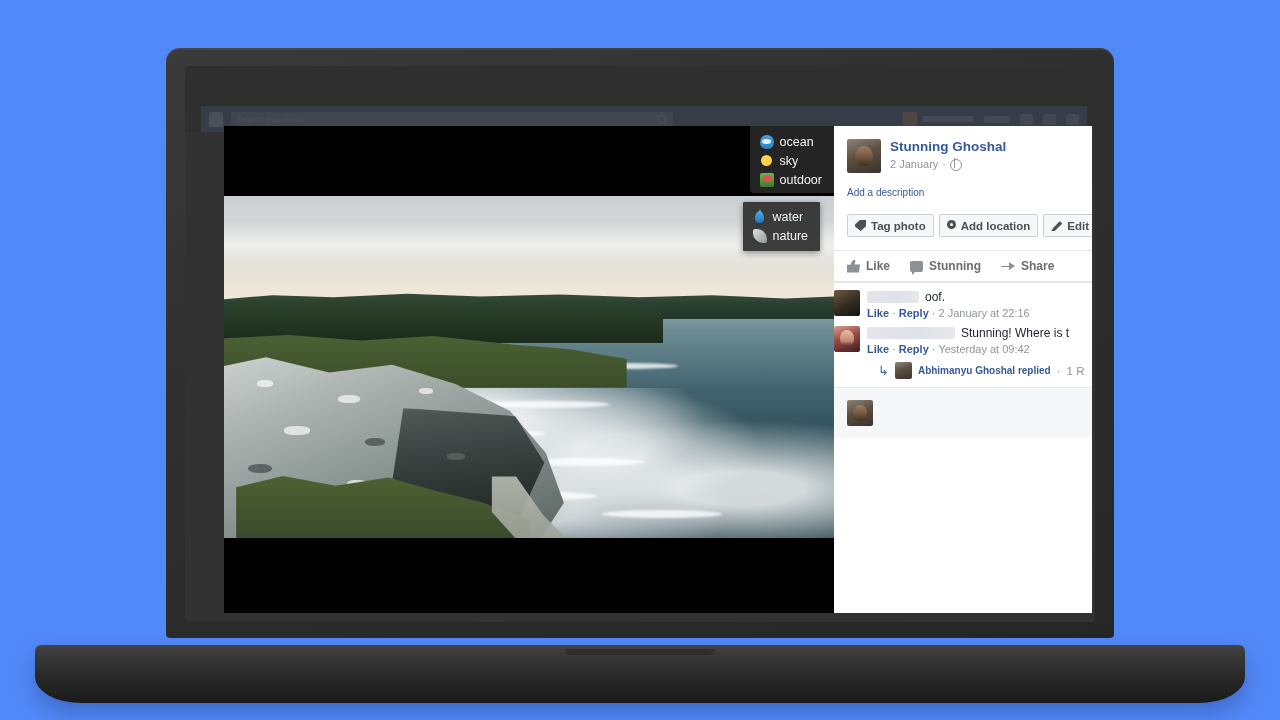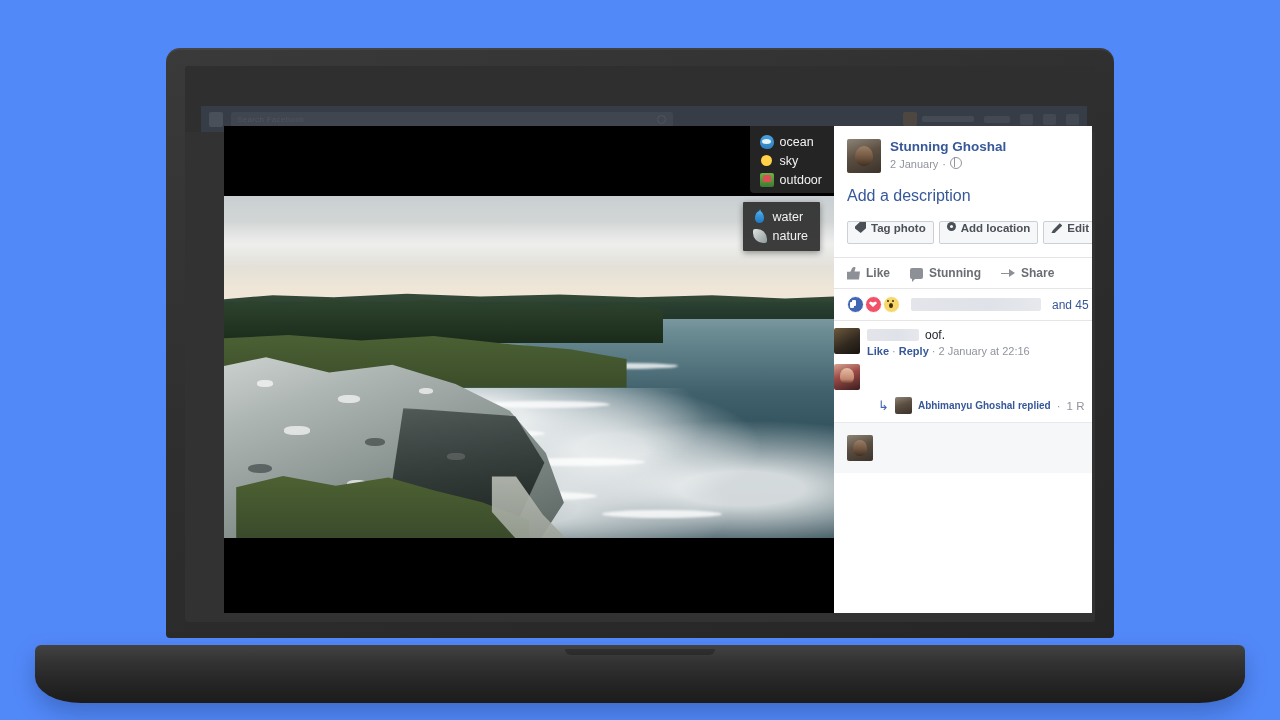--- a/index.html
+++ b/index.html
@@ -156,27 +156,27 @@
   .panel{
     width:258px;height:487px;background:#fff;position:relative;overflow:hidden;
     font-size:12px;color:#1d2129;
   }
   .p-head{display:flex;gap:9px;padding:13px 13px 0 13px;}
   .p-avatar{width:34px;height:34px;border-radius:2px;flex:0 0 34px;
     background:linear-gradient(160deg,#8d8577 0%,#5c4f42 45%,#3b322b 100%);position:relative;overflow:hidden;}
   .p-avatar:after{content:"";position:absolute;left:8px;top:7px;width:18px;height:20px;border-radius:50% 50% 45% 45%;
     background:linear-gradient(180deg,#9c7e63 0%,#6d533f 60%,#40301f 100%);}
   .p-name{color:#365899;font-weight:bold;font-size:13.5px;line-height:16px;}
-  .p-sub{color:#90949c;font-size:11px;line-height:15px;margin-top:2px;display:flex;gap:4px;}
+  .p-sub{color:#90949c;font-size:11px;line-height:15px;margin-top:2px;display:flex;align-items:center;gap:4px;}
   .globe{width:10px;height:10px;border-radius:50%;border:1.2px solid #90949c;position:relative;display:inline-block;}
   .globe:after{content:"";position:absolute;left:3.5px;top:-1.2px;width:0;height:10px;border-left:1.2px solid #90949c;}
-  .p-desc{color:#365899;font-size:16px;padding:14px 13px 0 13px;cursor:pointer;}
+  .p-desc{color:#365899;font-size:10px;padding:14px 13px 0 13px;cursor:pointer;}
   .btn-row{display:flex;gap:5px;padding:16px 13px 13px 13px;}
   .btn{
-    display:flex;align-items:flex-start;gap:5px;height:21px;padding:0 7px;
+    display:flex;align-items:center;gap:5px;height:21px;padding:0 7px;
     border:1px solid #ccd0d5;border-radius:2px;background:#f6f7f9;
     font-size:11.5px;font-weight:bold;color:#4b4f56;white-space:nowrap;
   }
   .sep{height:1px;background:#e5e5e5;}
   .act-row{display:flex;gap:20px;padding:8px 13px;align-items:center;}
   .act{display:flex;align-items:center;gap:6px;color:#6a6d72;font-size:12px;font-weight:bold;}
   .react-row{display:flex;align-items:center;gap:5px;padding:7px 0 7px 13px;}
   .rx{width:15px;height:15px;border-radius:50%;border:1.5px solid #fff;margin-left:-4px;position:relative;}
   .rx:first-of-type{margin-left:0;}
   .rx-like{background:#4267b2;}
@@ -368,27 +368,20 @@
             <span>Stunning</span>
           </div>
           <div class="act">
             <i class="i-share"></i>
             <span>Share</span>
           </div>
         </div>
 
         <div class="sep"></div>
 
-        <div class="react-row">
-          <i class="rx rx-like"></i>
-          <i class="rx rx-love"></i>
-          <i class="rx rx-wow"></i>
-          <span class="blur" style="width:130px;height:13px;margin-left:6px;"></span>
-          <span class="and-more">and 45</span>
-        </div>
 
         <div class="sep"></div>
 
         <div class="cmt">
           <div class="c-av c-av-1"></div>
           <div class="c-body">
             <div class="c-line1">
               <span class="blur" style="width:52px;height:12px;"></span>
               <span class="c-text">oof.</span>
             </div>
@@ -397,20 +390,33 @@
               <span> · </span>
               <a href="#">Reply</a>
               <span> · </span>
               <span>2 January at 22:16</span>
             </div>
           </div>
         </div>
 
         <div class="cmt">
           <div class="c-av c-av-2"></div>
+          <div class="c-body">
+            <div class="c-line1">
+              <span class="blur" style="width:88px;height:12px;"></span>
+              <span class="c-text">Stunning! Where is t</span>
+            </div>
+            <div class="c-meta">
+              <a href="#">Like</a>
+              <span> · </span>
+              <a href="#">Reply</a>
+              <span> · </span>
+              <span>Yesterday at 09:42</span>
+            </div>
+          </div>
         </div>
 
         <div class="reply-row">
           <span class="arrow">↳</span>
           <i class="r-av"></i>
           <span class="r-text">Abhimanyu Ghoshal replied</span>
           <span class="r-sub">·</span>
           <span class="r-sub">1 R</span>
         </div>
 

